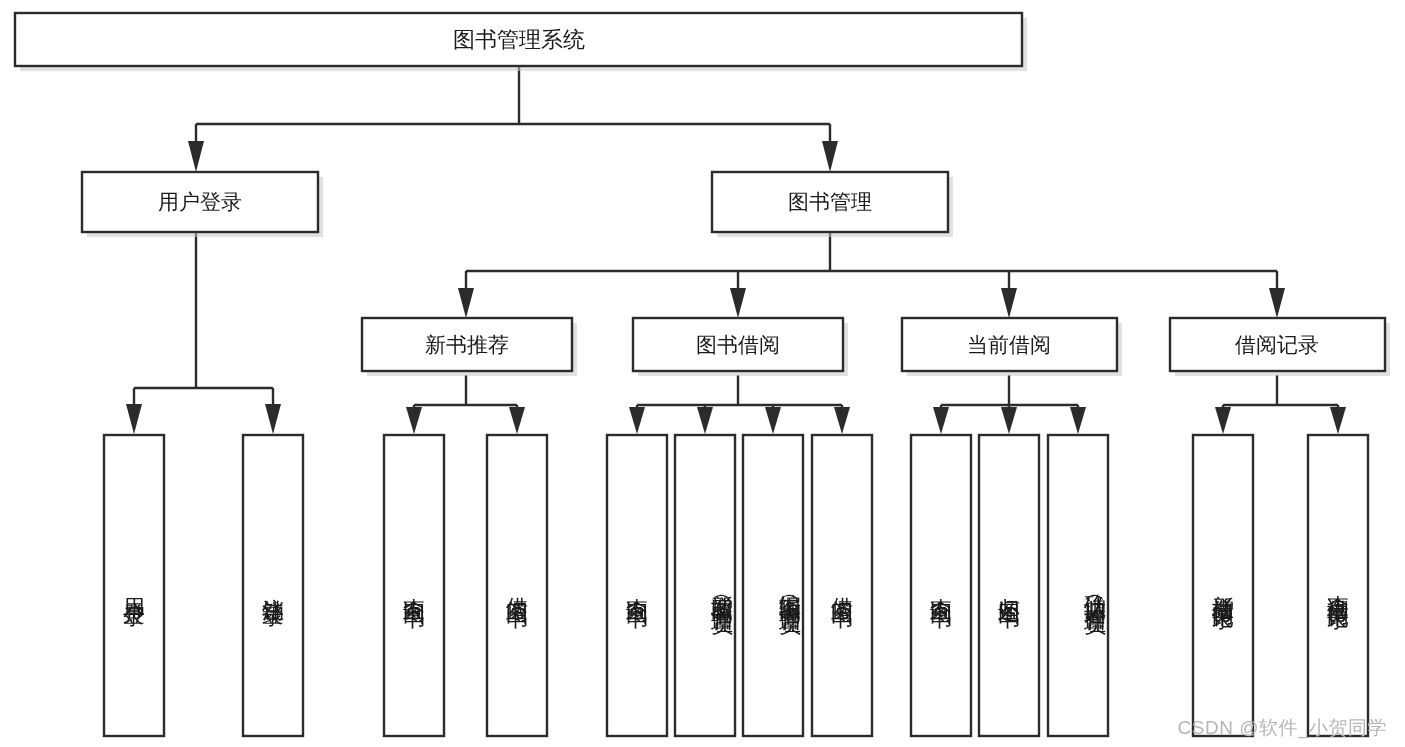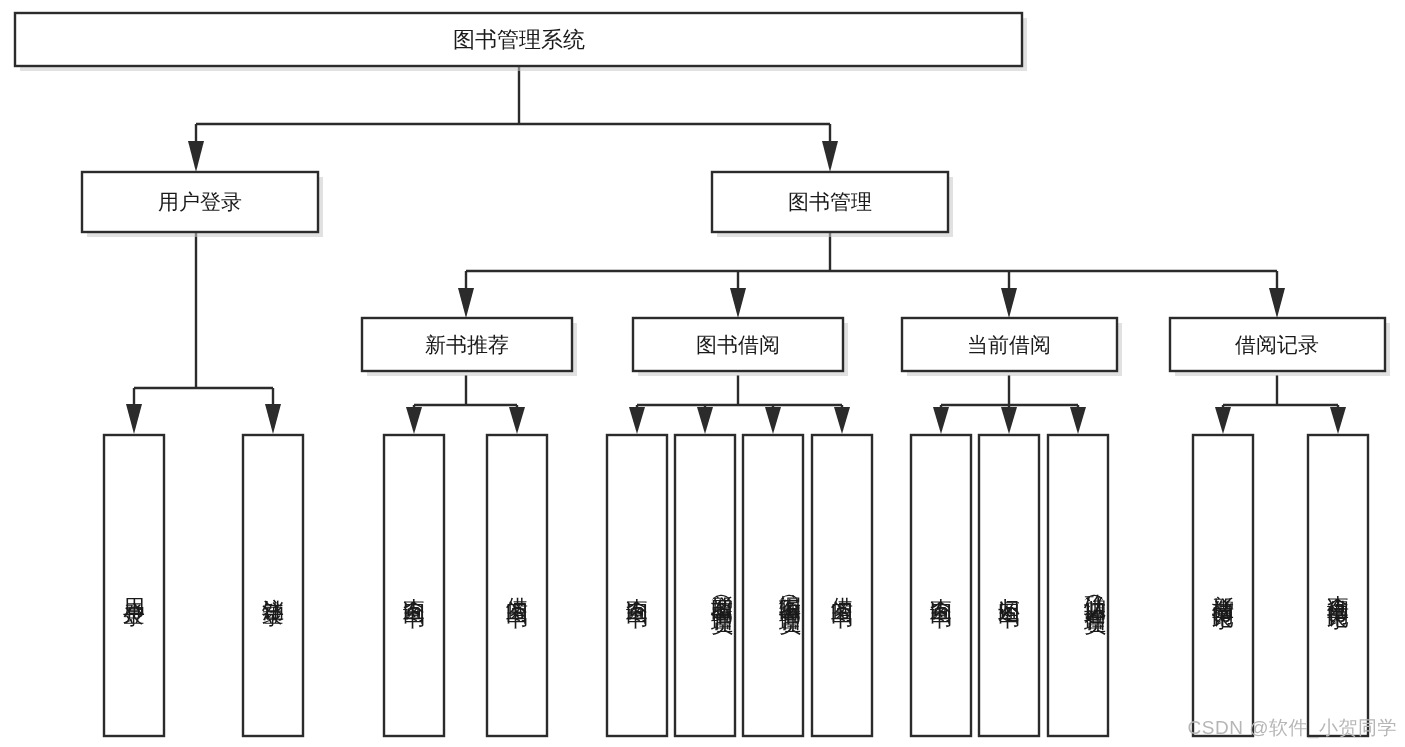--- a/index.html
+++ b/index.html
@@ -72,21 +72,21 @@
     color: #1a1a1a;
     text-align: center;
     display: flex;
     align-items: center;
     justify-content: center;
     white-space: nowrap;
     pointer-events: none;
   }
   .watermark {
     position: absolute;
-    right: 8px;
+    right: 18px;
     bottom: 6px;
     font-family: "Liberation Sans", "DejaVu Sans", sans-serif;
     font-size: 19px;
     color: #b6b6b6;
     letter-spacing: 0.5px;
     white-space: nowrap;
   }
 </style>
 </head>
 <body>

